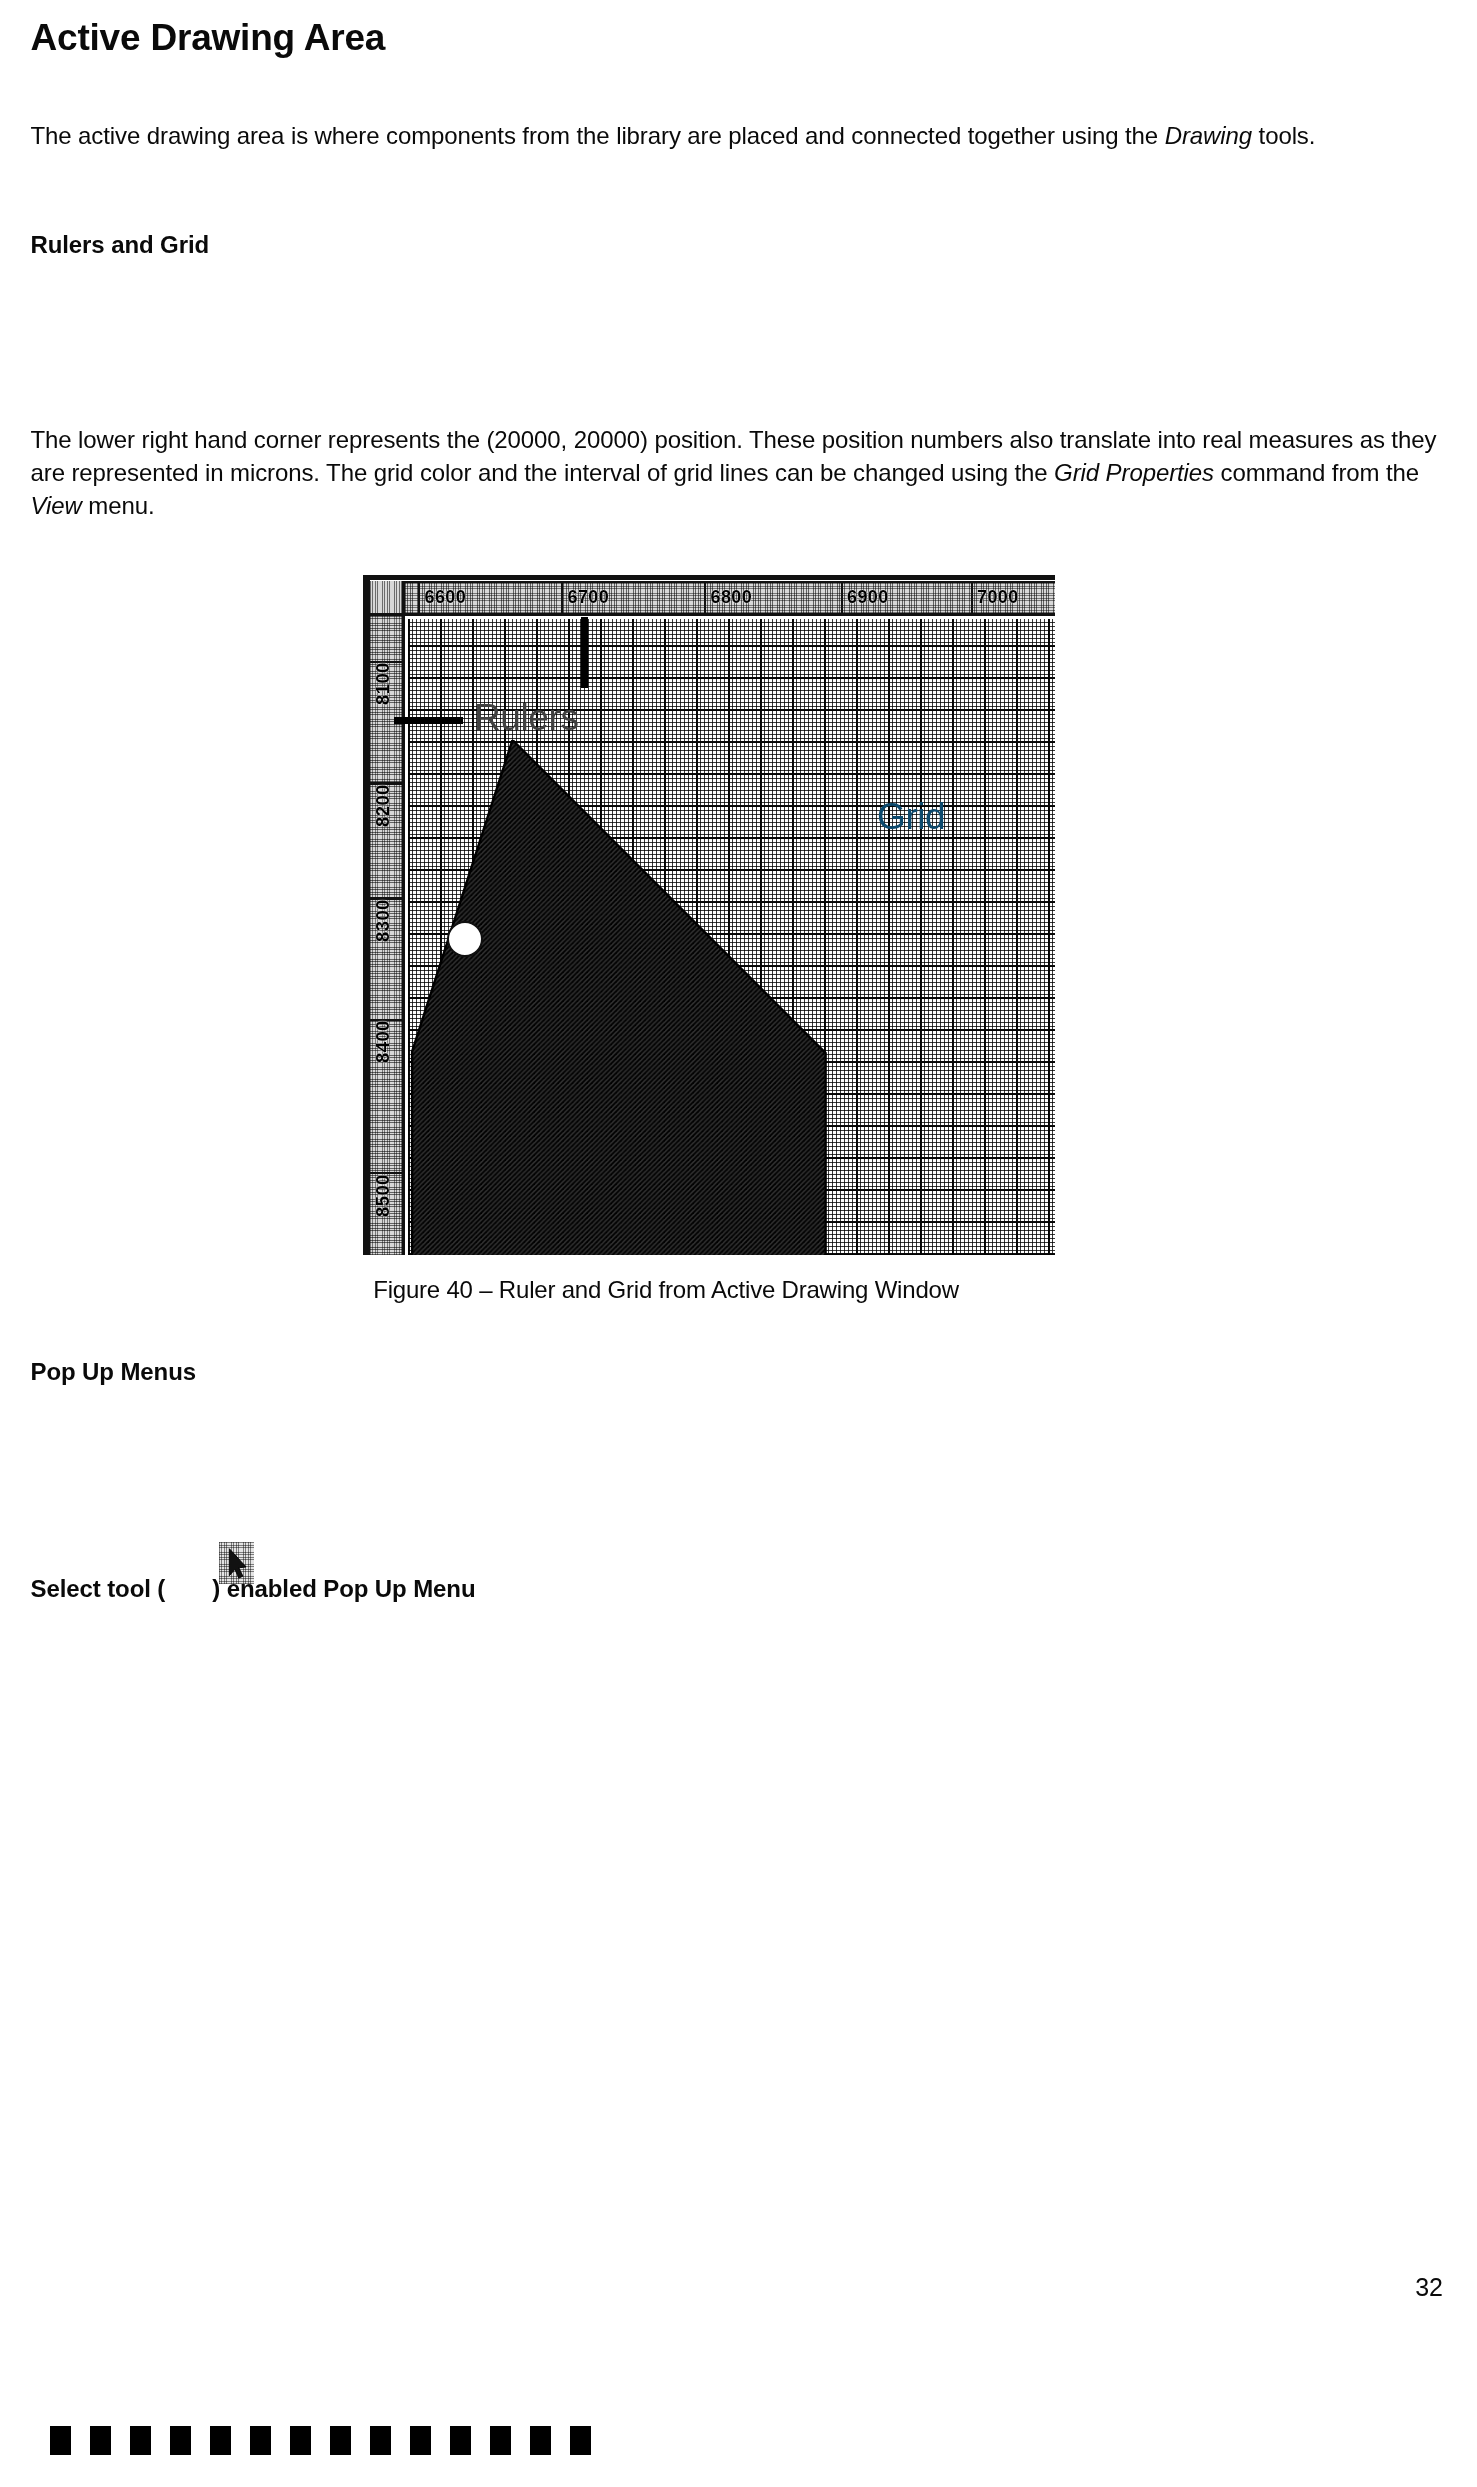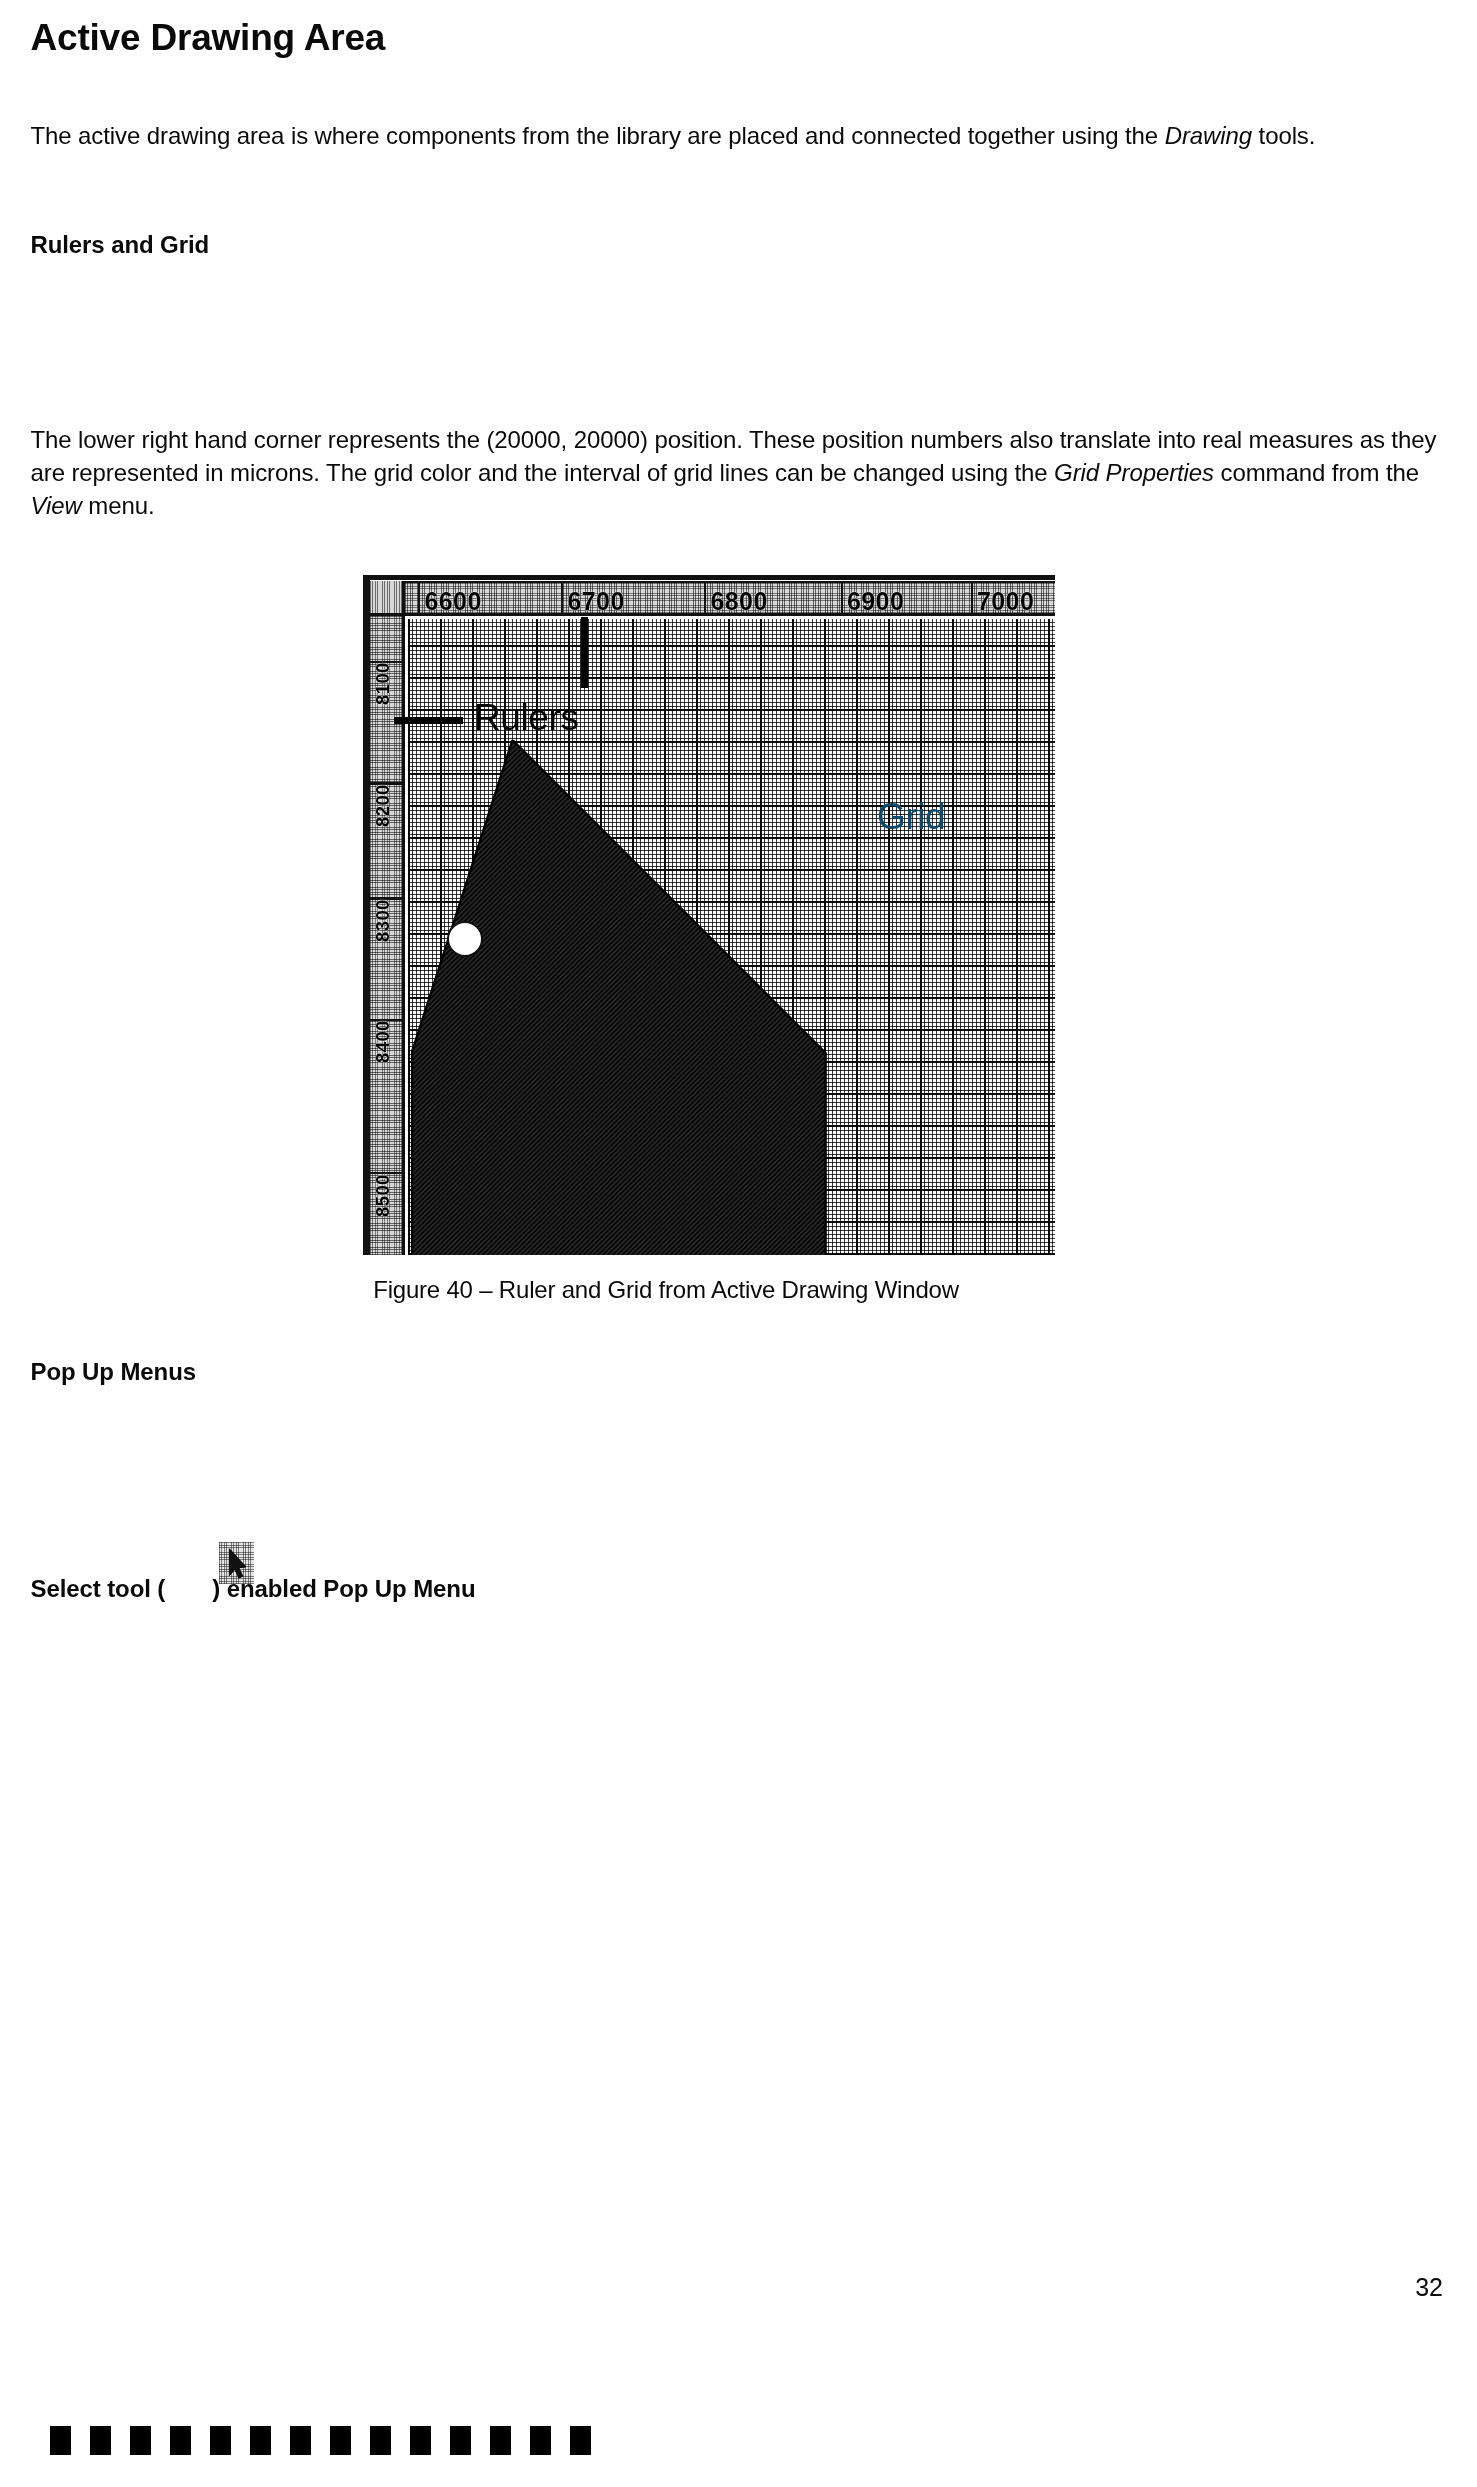--- a/index.html
+++ b/index.html
@@ -141,21 +141,21 @@
   .ruler-h .tick {
     position: absolute;
     top: 0;
     bottom: 0;
     width: 2.4px;
     background: #111;
   }
   .ruler-h .lbl {
     position: absolute;
     top: 4px;
-    font-size: 25px;
+    font-size: 18px;
     font-weight: bold;
     color: #000;
     letter-spacing: 0.4px;
     text-shadow: 0 0 0.8px #fff, 0 0 1.6px #fff;
   }
 
   
   .ruler-v {
     position: absolute;
     left: 7.2px;
@@ -243,21 +243,21 @@
   }
 
   
   .anno-rulers {
     position: absolute;
     left: 474px;
     top: 697px;
     font-size: 37px;
     font-weight: normal;
     letter-spacing: -0.4px;
-    color: #000000;
+    color: #404040;
     z-index: 6;
   }
   .lead-v {
     position: absolute;
     left: 581px;
     top: 617px;
     width: 7.2px;
     height: 71px;
     background: #000;
     z-index: 6;

